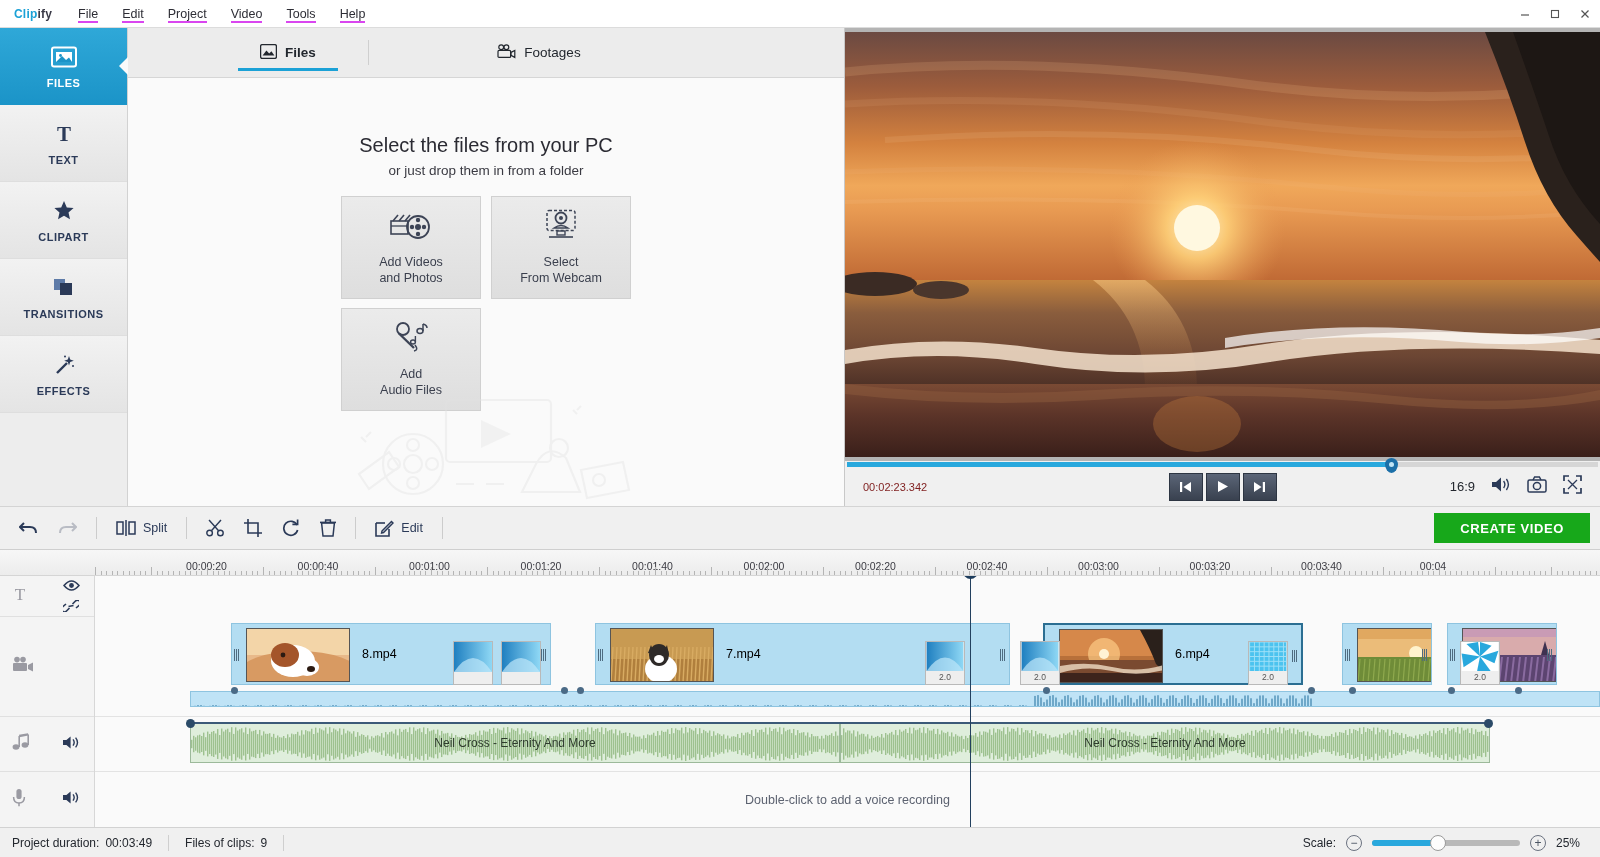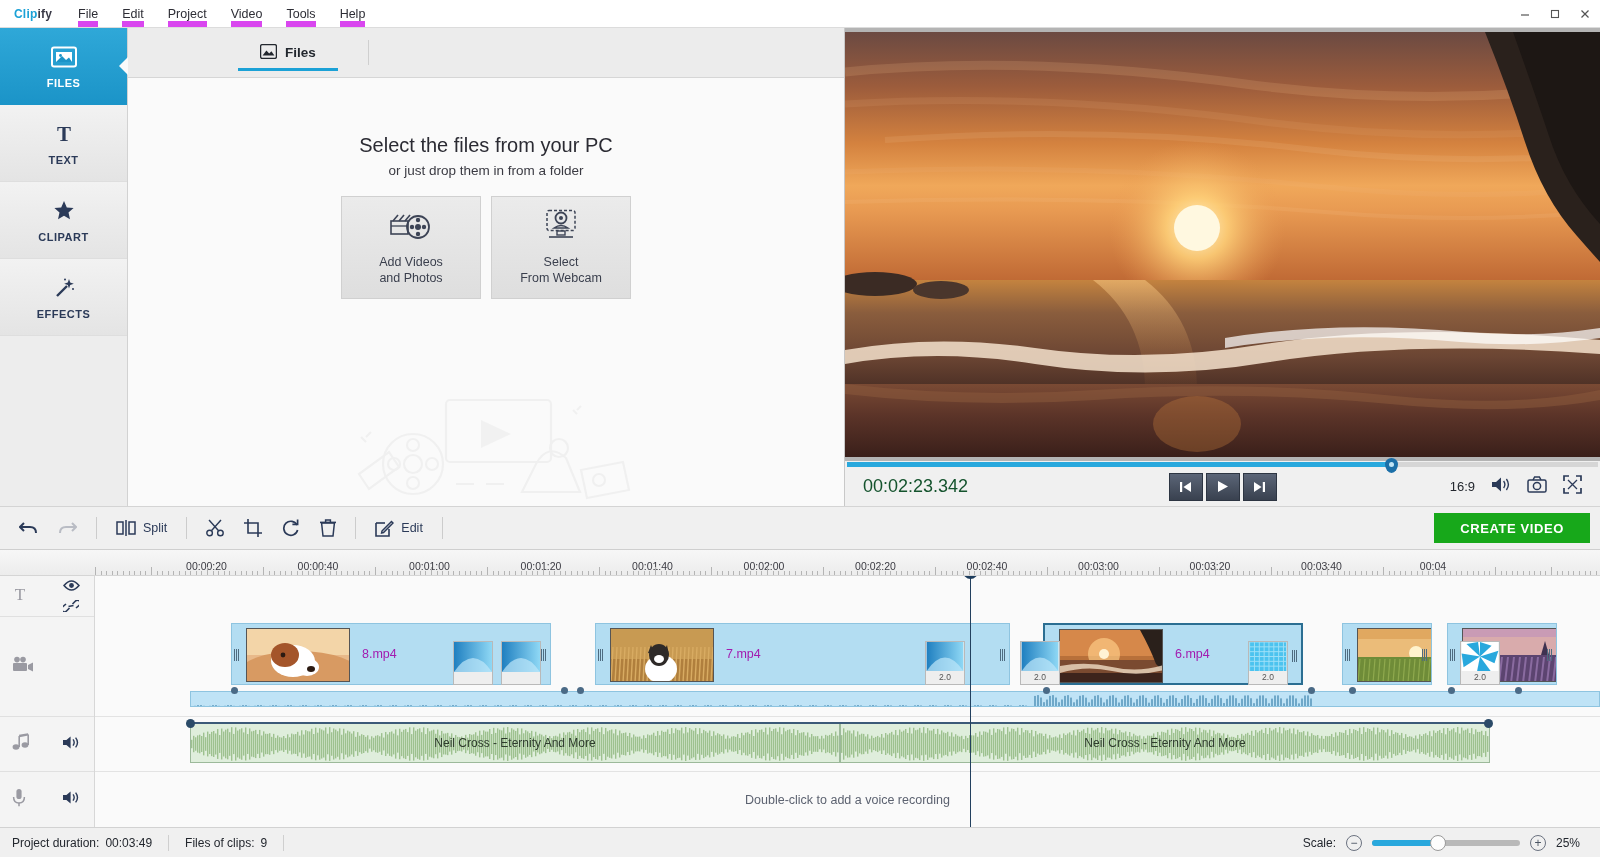--- a/index.html
+++ b/index.html
@@ -16,21 +16,21 @@
     height: 28px; background: #ffffff; display: flex; align-items: center;
     border-bottom: 1px solid #dcdcdc; flex: 0 0 28px;
   }
   .brand { font-size: 12px; font-weight: bold; padding: 0 16px 0 14px; letter-spacing: .2px; }
   .brand .b1 { color: #1ba1d6; }
   .brand .b2 { color: #3a3a47; }
   .menu { display: flex; gap: 4px; }
   .menu-item {
     font-size: 12.5px; color: #2d2d35; padding: 4px 10px; cursor: default;
   }
-  .menu-item span { border-bottom: 6px solid #d946ef; }
+  .menu-item span { border-bottom: 2px solid #d946ef; }
   .winctrl { margin-left: auto; display: flex; }
   .winbtn {
     width: 30px; height: 27px; display: flex; align-items: center; justify-content: center;
     color: #555; font-size: 13px;
   }
 
   
   .upper { display: flex; flex: 0 0 478px; height: 478px; }
 
   
@@ -94,21 +94,21 @@
   .video-frame { width: 755px; height: 425px; position: relative; overflow: hidden; }
   .seek-row { height: 9px; background: #f0f0f0; position: relative; padding: 0 2px; }
   .seek-track { position: absolute; left: 2px; right: 2px; top: 1px; height: 5px; background: #d6d6d6; }
   .seek-fill { position: absolute; left: 2px; top: 1px; height: 5px; background: #29a8dd; width: 545px; }
   .seek-knob {
     position: absolute; left: 540px; top: -3px; width: 13px; height: 15px;
     background: #1b6fa8; border-radius: 50% 50% 50% 50%/ 40% 40% 60% 60%;
   }
   .seek-knob::after { content:""; position:absolute; left:4px; top:4px; width:5px; height:5px; border-radius:50%; background:#bfe4f5;}
   .ctrl-row { height: 52px; display: flex; align-items: center; padding: 0 18px; position: relative; }
-  .timecode { font-size: 18px; color: #14532d; }
+  .timecode { font-size: 11px; color: #7f1d1d; }
   .transport { position: absolute; left: 50%; transform: translateX(-50%); display: flex; gap: 3px; }
   .tbtn {
     width: 34px; height: 28px; background: linear-gradient(to bottom,#5b6577,#39414f);
     border: 1px solid #2d3542; display: flex; align-items: center; justify-content: center;
     color: #fff; cursor: pointer;
   }
   .right-ctrl { margin-left: auto; display: flex; align-items: center; gap: 16px; color: #2b3a58; }
   .ratio { font-size: 13px; color: #23272e; }
 
   
@@ -148,21 +148,21 @@
   .placeholder-txt {
     position: absolute; left: 0; right: 0; top: 50%; transform: translateY(-50%);
     text-align: center; font-size: 12.5px; color: #5c6270;
   }
   .clip {
     position: absolute; top: 6px; height: 62px; background: #b3ddf2; border: 1px solid #8ec4e0;
     overflow: hidden;
   }
   .clip.selected { border: 2px solid #2b6e92; }
   .clip .thumb { position: absolute; left: 14px; top: 4px; width: 104px; height: 54px; border: 1px solid #555; overflow: hidden; }
-  .clip .name { position: absolute; left: 130px; top: 50%; transform: translateY(-50%); font-size: 12.5px; color: #a21caf; }
+  .clip .name { position: absolute; left: 130px; top: 50%; transform: translateY(-50%); font-size: 12.5px; color: #000000; }
   .grip { position: absolute; top: 4px; width: 7px; height: 54px; display: flex; gap: 1px; align-items: center; }
   .grip i { width: 1px; height: 12px; background: #4e6b80; display: block; }
   .trans {
     position: absolute; top: 24px; width: 40px; height: 44px; border: 1px solid #b9b9b9; background: #eeeeee;
     display: flex; flex-direction: column; align-items: center; z-index: 4;
   }
   .trans .tv { width: 38px; height: 30px; }
   .trans .tl { font-size: 8.5px; color: #555; line-height: 13px; }
   .audio-strip {
     position: absolute; left: 0; height: 16px; background: #bfe3f6; border: 1px solid #8ec4e0; overflow: hidden;
@@ -261,20 +261,29 @@
       <div class="side-item">
         <span class="side-icon">
           <svg width="22" height="21" viewBox="0 0 22 21">
               <path d="M11 1 L13.8 7.4 L20.6 8.1 L15.5 12.6 L17 19.3 L11 15.8 L5 19.3 L6.5 12.6 L1.4 8.1 L8.2 7.4 Z" fill="#2b3a58"></path>
             </svg>
         </span>
         <span class="side-label">CLIPART</span>
       </div>
       <div class="side-item">
         <span class="side-icon">
+          <svg width="22" height="21" viewBox="0 0 22 21">
+              <rect x="1" y="2" width="11" height="11" fill="#5e7ba8"></rect>
+              <rect x="7" y="6" width="12" height="12" fill="#2b3a58"></rect>
+            </svg>
+        </span>
+        <span class="side-label">TRANSITIONS</span>
+      </div>
+      <div class="side-item">
+        <span class="side-icon">
           <svg width="22" height="22" viewBox="0 0 22 22">
               <line x1="4" y1="19" x2="14" y2="9" stroke="#2b3a58" stroke-width="2.4"></line>
               <path d="M16 2 L17.2 5.6 L20.8 6.8 L17.2 8 L16 11.6 L14.8 8 L11.2 6.8 L14.8 5.6 Z" fill="#2b3a58"></path>
               <circle cx="20" cy="12" r="1" fill="#2b3a58"></circle>
               <circle cx="12" cy="2.5" r="1" fill="#2b3a58"></circle>
             </svg>
         </span>
         <span class="side-label">EFFECTS</span>
       </div>
     </div>
@@ -284,20 +293,31 @@
         <div class="tab active">
           <span>
             <svg width="17" height="15" viewBox="0 0 17 15">
                 <rect x="0.6" y="0.6" width="15.8" height="13.8" rx="1.6" fill="none" stroke="#22272e" stroke-width="1.3"></rect>
                 <path d="M2.6 11.6 L6.4 6.6 L9.2 9.6 L11.4 7.3 L14.4 11.6 Z" fill="#22272e"></path>
               </svg>
           </span>
           <span>Files</span>
         </div>
         <div class="tab-sep"></div>
+        <div class="tab t2">
+          <span>
+            <svg width="19" height="15" viewBox="0 0 19 15">
+                <circle cx="4.2" cy="3.2" r="2.4" fill="none" stroke="#22272e" stroke-width="1.2"></circle>
+                <circle cx="9.4" cy="3.2" r="2.4" fill="none" stroke="#22272e" stroke-width="1.2"></circle>
+                <rect x="1" y="6.4" width="12.6" height="7" rx="1" fill="none" stroke="#22272e" stroke-width="1.2"></rect>
+                <path d="M14 8.4 L17.8 6.4 L17.8 13.4 L14 11.4 Z" fill="none" stroke="#22272e" stroke-width="1.2"></path>
+              </svg>
+          </span>
+          <span>Footages</span>
+        </div>
       </div>
 
       <div class="panel-body">
         <div class="headline">Select the files from your PC</div>
         <div class="subline">or just drop them in from a folder</div>
 
         <div class="btn-grid">
           <div class="bigbtn">
             <span>
               <svg width="42" height="32" viewBox="0 0 42 32">
@@ -329,20 +349,37 @@
                 <rect x="16" y="22" width="8" height="4" fill="none" stroke="#3d4456" stroke-width="1.4"></rect>
                 <line x1="8" y1="28" x2="32" y2="28" stroke="#3d4456" stroke-width="1.6"></line>
               </svg>
             </span>
             <span class="lbl">
               <span>Select</span><br><span>From Webcam</span>
             </span>
           </div>
 
 
+          <div class="bigbtn">
+            <span>
+              <svg width="38" height="32" viewBox="0 0 38 32">
+                <circle cx="11" cy="8" r="6" fill="none" stroke="#3d4456" stroke-width="1.8"></circle>
+                <line x1="7" y1="12.5" x2="22" y2="27" stroke="#3d4456" stroke-width="2.4"></line>
+                <path d="M23 24 Q27 29 22 30" fill="none" stroke="#3d4456" stroke-width="1.5"></path>
+                <ellipse cx="28" cy="10" rx="3" ry="2.4" fill="none" stroke="#3d4456" stroke-width="1.5"></ellipse>
+                <line x1="31" y1="10" x2="31" y2="3" stroke="#3d4456" stroke-width="1.5"></line>
+                <path d="M31 3 Q35 4 35 7" fill="none" stroke="#3d4456" stroke-width="1.5"></path>
+                <ellipse cx="21" cy="21" rx="2.4" ry="2" fill="none" stroke="#3d4456" stroke-width="1.4"></ellipse>
+                <line x1="23.4" y1="21" x2="23.4" y2="15" stroke="#3d4456" stroke-width="1.4"></line>
+              </svg>
+            </span>
+            <span class="lbl">
+              <span>Add</span><br><span>Audio Files</span>
+            </span>
+          </div>
         </div>
 
         <div class="watermark">
           <svg width="290" height="110" viewBox="0 0 290 110">
             <g fill="none" stroke="#e2e2e2" stroke-width="2.2">
               <rect x="105" y="8" width="105" height="62" rx="4"></rect>
               <path d="M140 28 L170 42 L140 56 Z" fill="#e6e6e6" stroke="none"></path>
               <circle cx="72" cy="72" r="30"></circle>
               <circle cx="72" cy="72" r="9"></circle>
               <circle cx="72" cy="53" r="6"></circle>

